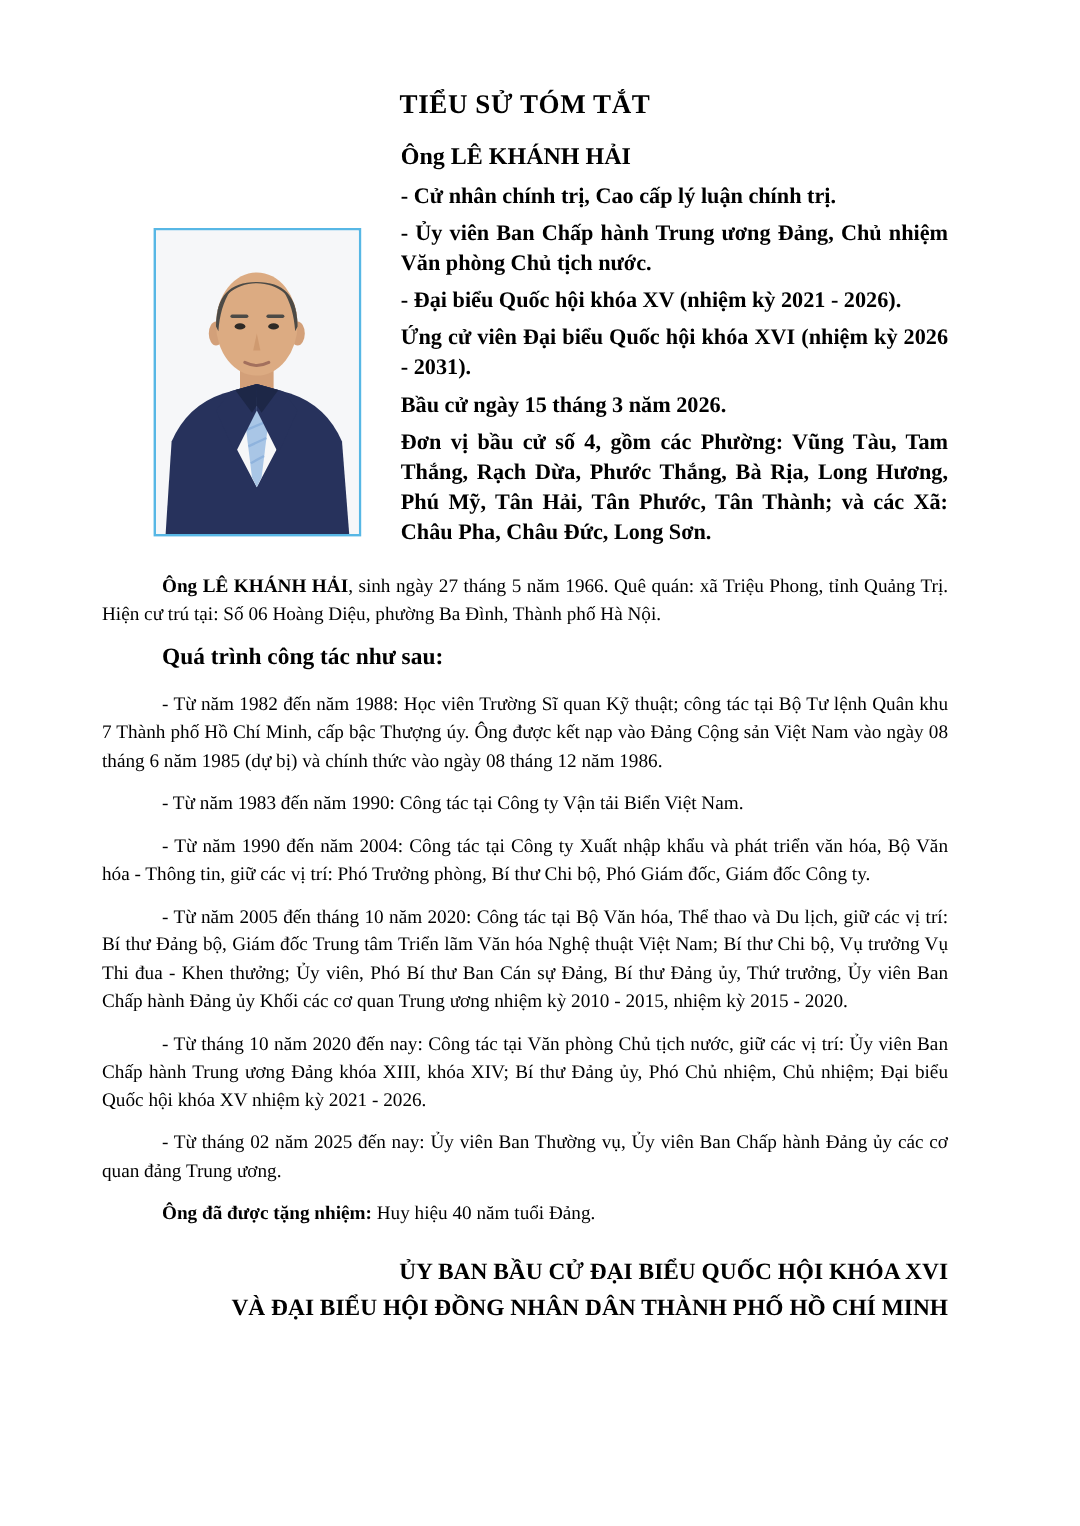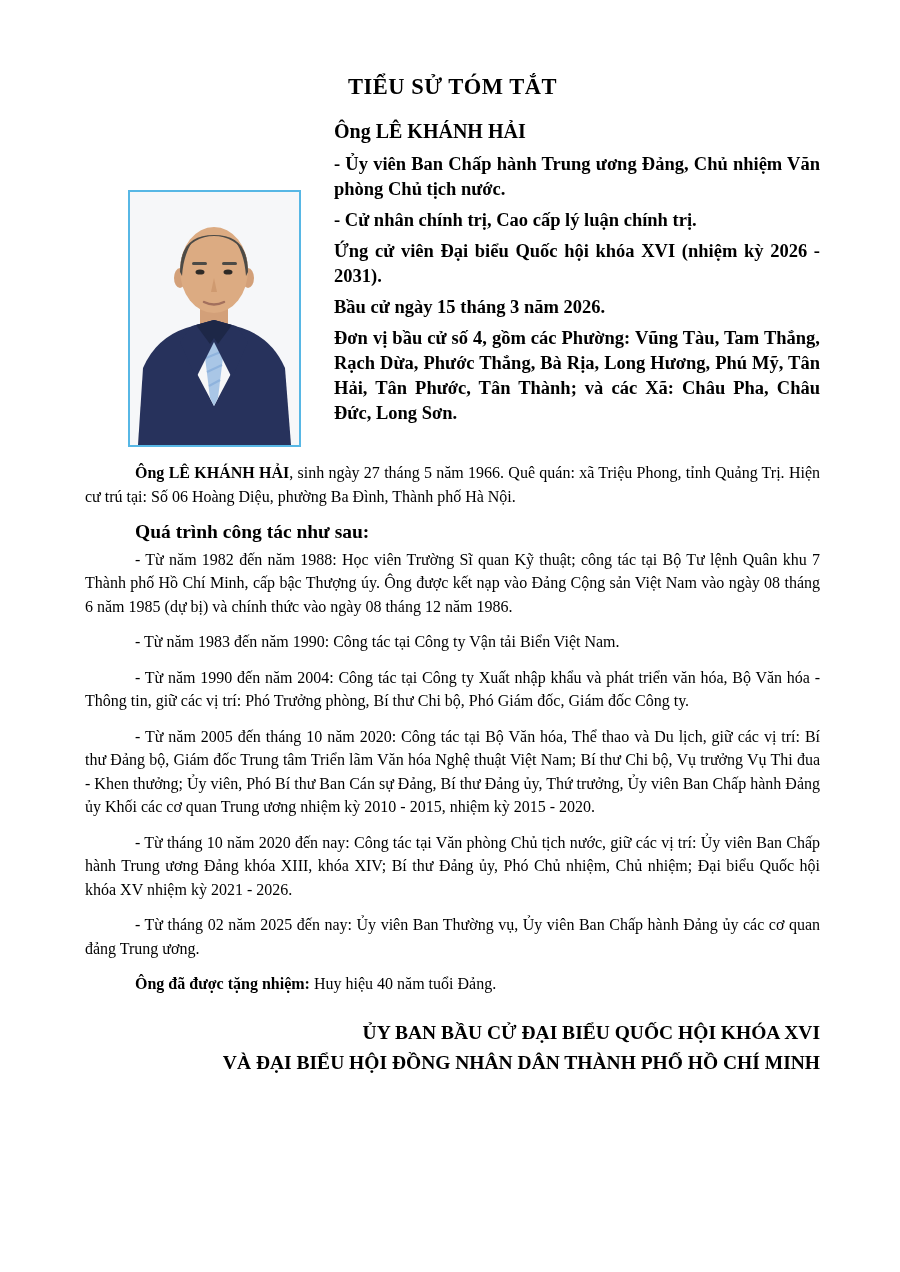--- a/index.html
+++ b/index.html
@@ -2,21 +2,21 @@
 <html><head>
 <meta charset="utf-8">
 <style>
   * { margin:0; padding:0; box-sizing:border-box; }
   html,body { background:#ffffff; }
   body {
     width:900px; height:1272px; overflow:hidden;
     font-family:"Liberation Serif", serif;
     color:#000;
   }
-  .content { padding:74px 80px 0 85px; }
+  .content { padding:74px 110px 0 85px; }
 
   .doc-title {
     text-align:center; font-weight:bold; font-size:22.5px;
     letter-spacing:0.5px; margin-bottom:20px;
   }
 
   .top-row { display:flex; align-items:flex-start; }
 
   .photo-frame {
     width:173px; height:257px; flex:none;
@@ -36,21 +36,21 @@
   }
 
   .body-block { margin-top:14px; }
   .para {
     font-size:16px; line-height:23.5px; text-align:justify;
     text-indent:50px; margin-bottom:12px;
   }
   .para b { font-weight:bold; }
   .section-heading {
     font-size:19.5px; font-weight:bold; line-height:23.5px;
-    text-indent:50px; margin-bottom:4px;
+    text-indent:50px; margin-bottom:16px;
   }
 
   .footer {
     margin-top:22px; text-align:right; font-weight:bold;
     font-size:19.5px; line-height:30px;
   }
 </style>
 </head>
 <body>
 
@@ -98,22 +98,23 @@
         <ellipse cx="98" cy="80" rx="4.5" ry="2.6" fill="#2e2a26"></ellipse>
 
         <path d="M84,86 L81,100 L87,100 Z" fill="#cf9a70"></path>
 
         <path d="M74,110 Q84,115 94,110" stroke="#a3705d" stroke-width="2.5" fill="none" stroke-linecap="round"></path>
       </svg>
     </div>
 
     <div class="right-col">
       <div class="name-heading">Ông LÊ KHÁNH HẢI</div>
+      <div class="profile-item">- Cử nhân chính trị, Cao cấp lý luận chính trị.</div>
       <div class="profile-item">- Ủy viên Ban Chấp hành Trung ương Đảng, Chủ nhiệm Văn phòng Chủ tịch nước.</div>
-      <div class="profile-item">- Cử nhân chính trị, Cao cấp lý luận chính trị.</div>
+      <div class="profile-item">- Đại biểu Quốc hội khóa XV (nhiệm kỳ 2021 - 2026).</div>
       <div class="profile-item">Ứng cử viên Đại biểu Quốc hội khóa XVI (nhiệm kỳ 2026 - 2031).</div>
       <div class="profile-item">Bầu cử ngày 15 tháng 3 năm 2026.</div>
       <div class="profile-item">Đơn vị bầu cử số 4, gồm các Phường: Vũng Tàu, Tam Thắng, Rạch Dừa, Phước Thắng, Bà Rịa, Long Hương, Phú Mỹ, Tân Hải, Tân Phước, Tân Thành; và các Xã: Châu Pha, Châu Đức, Long Sơn.</div>
     </div>
   </div>
 
   <div class="body-block">
     <p class="para"><b>Ông LÊ KHÁNH HẢI</b><span>, sinh ngày 27 tháng 5 năm 1966. Quê quán: xã Triệu Phong, tỉnh Quảng Trị. Hiện cư trú tại: Số 06 Hoàng Diệu, phường Ba Đình, Thành phố Hà Nội.</span></p>
 
     <p class="section-heading">Quá trình công tác như sau:</p>

